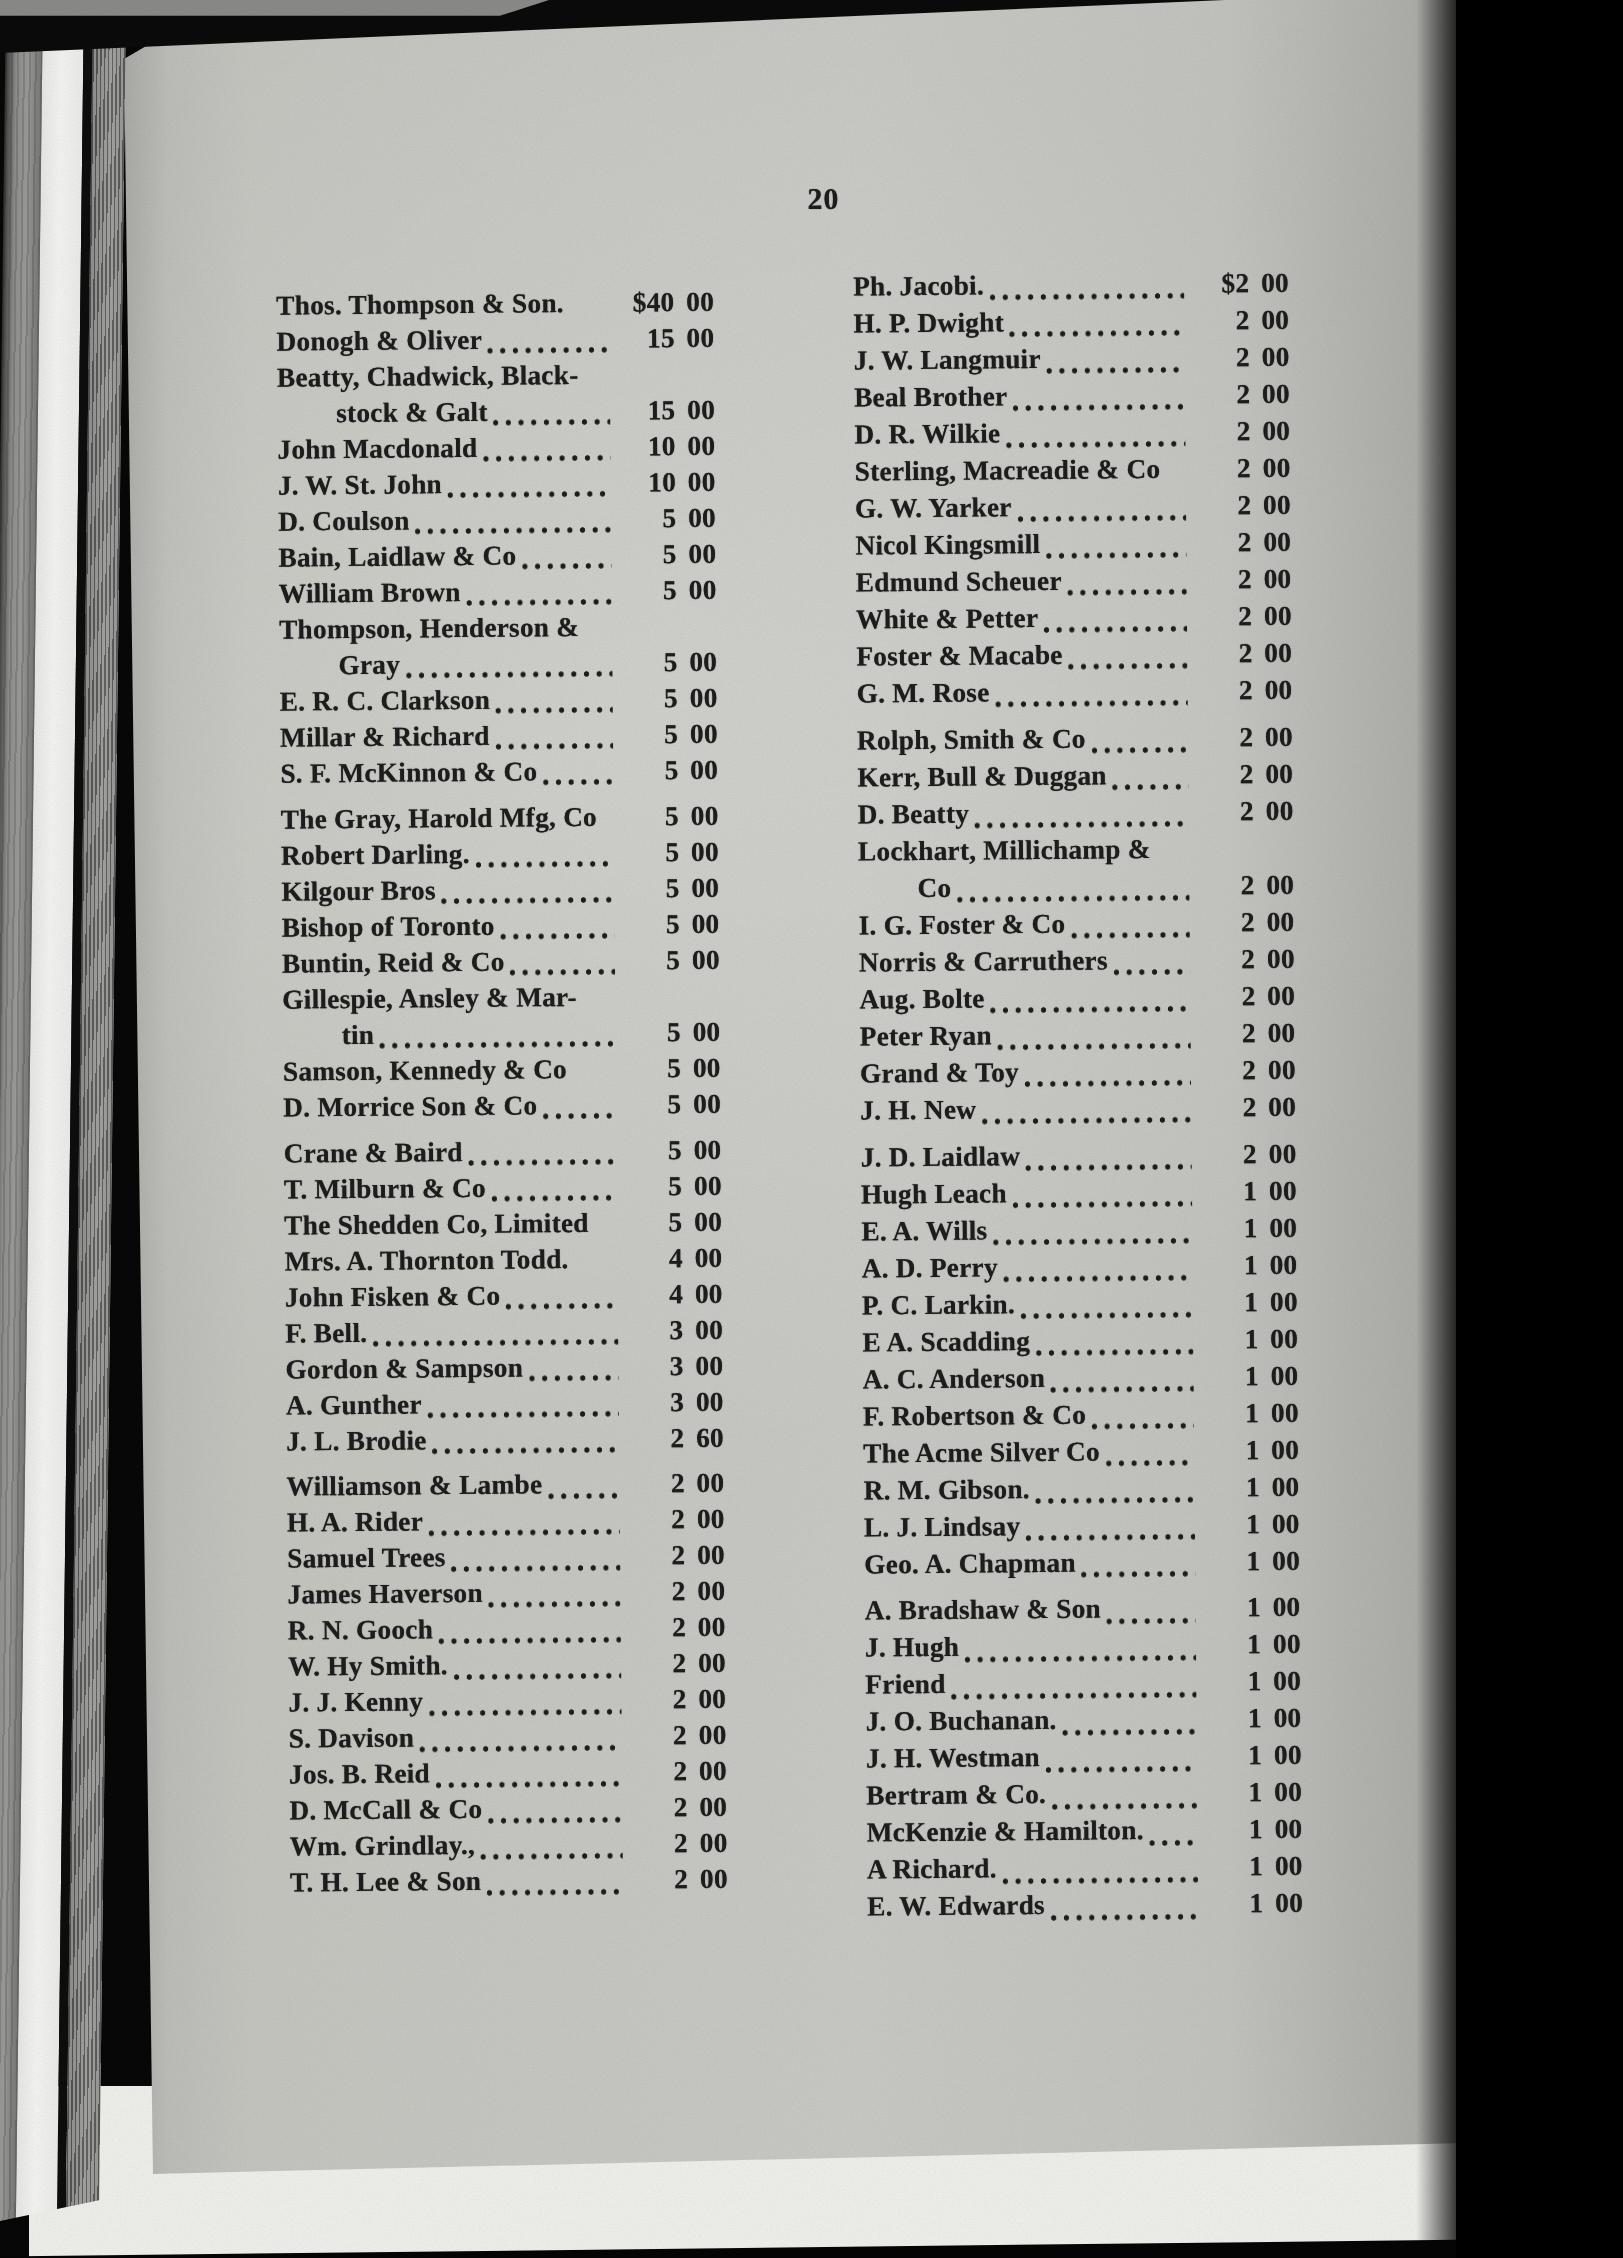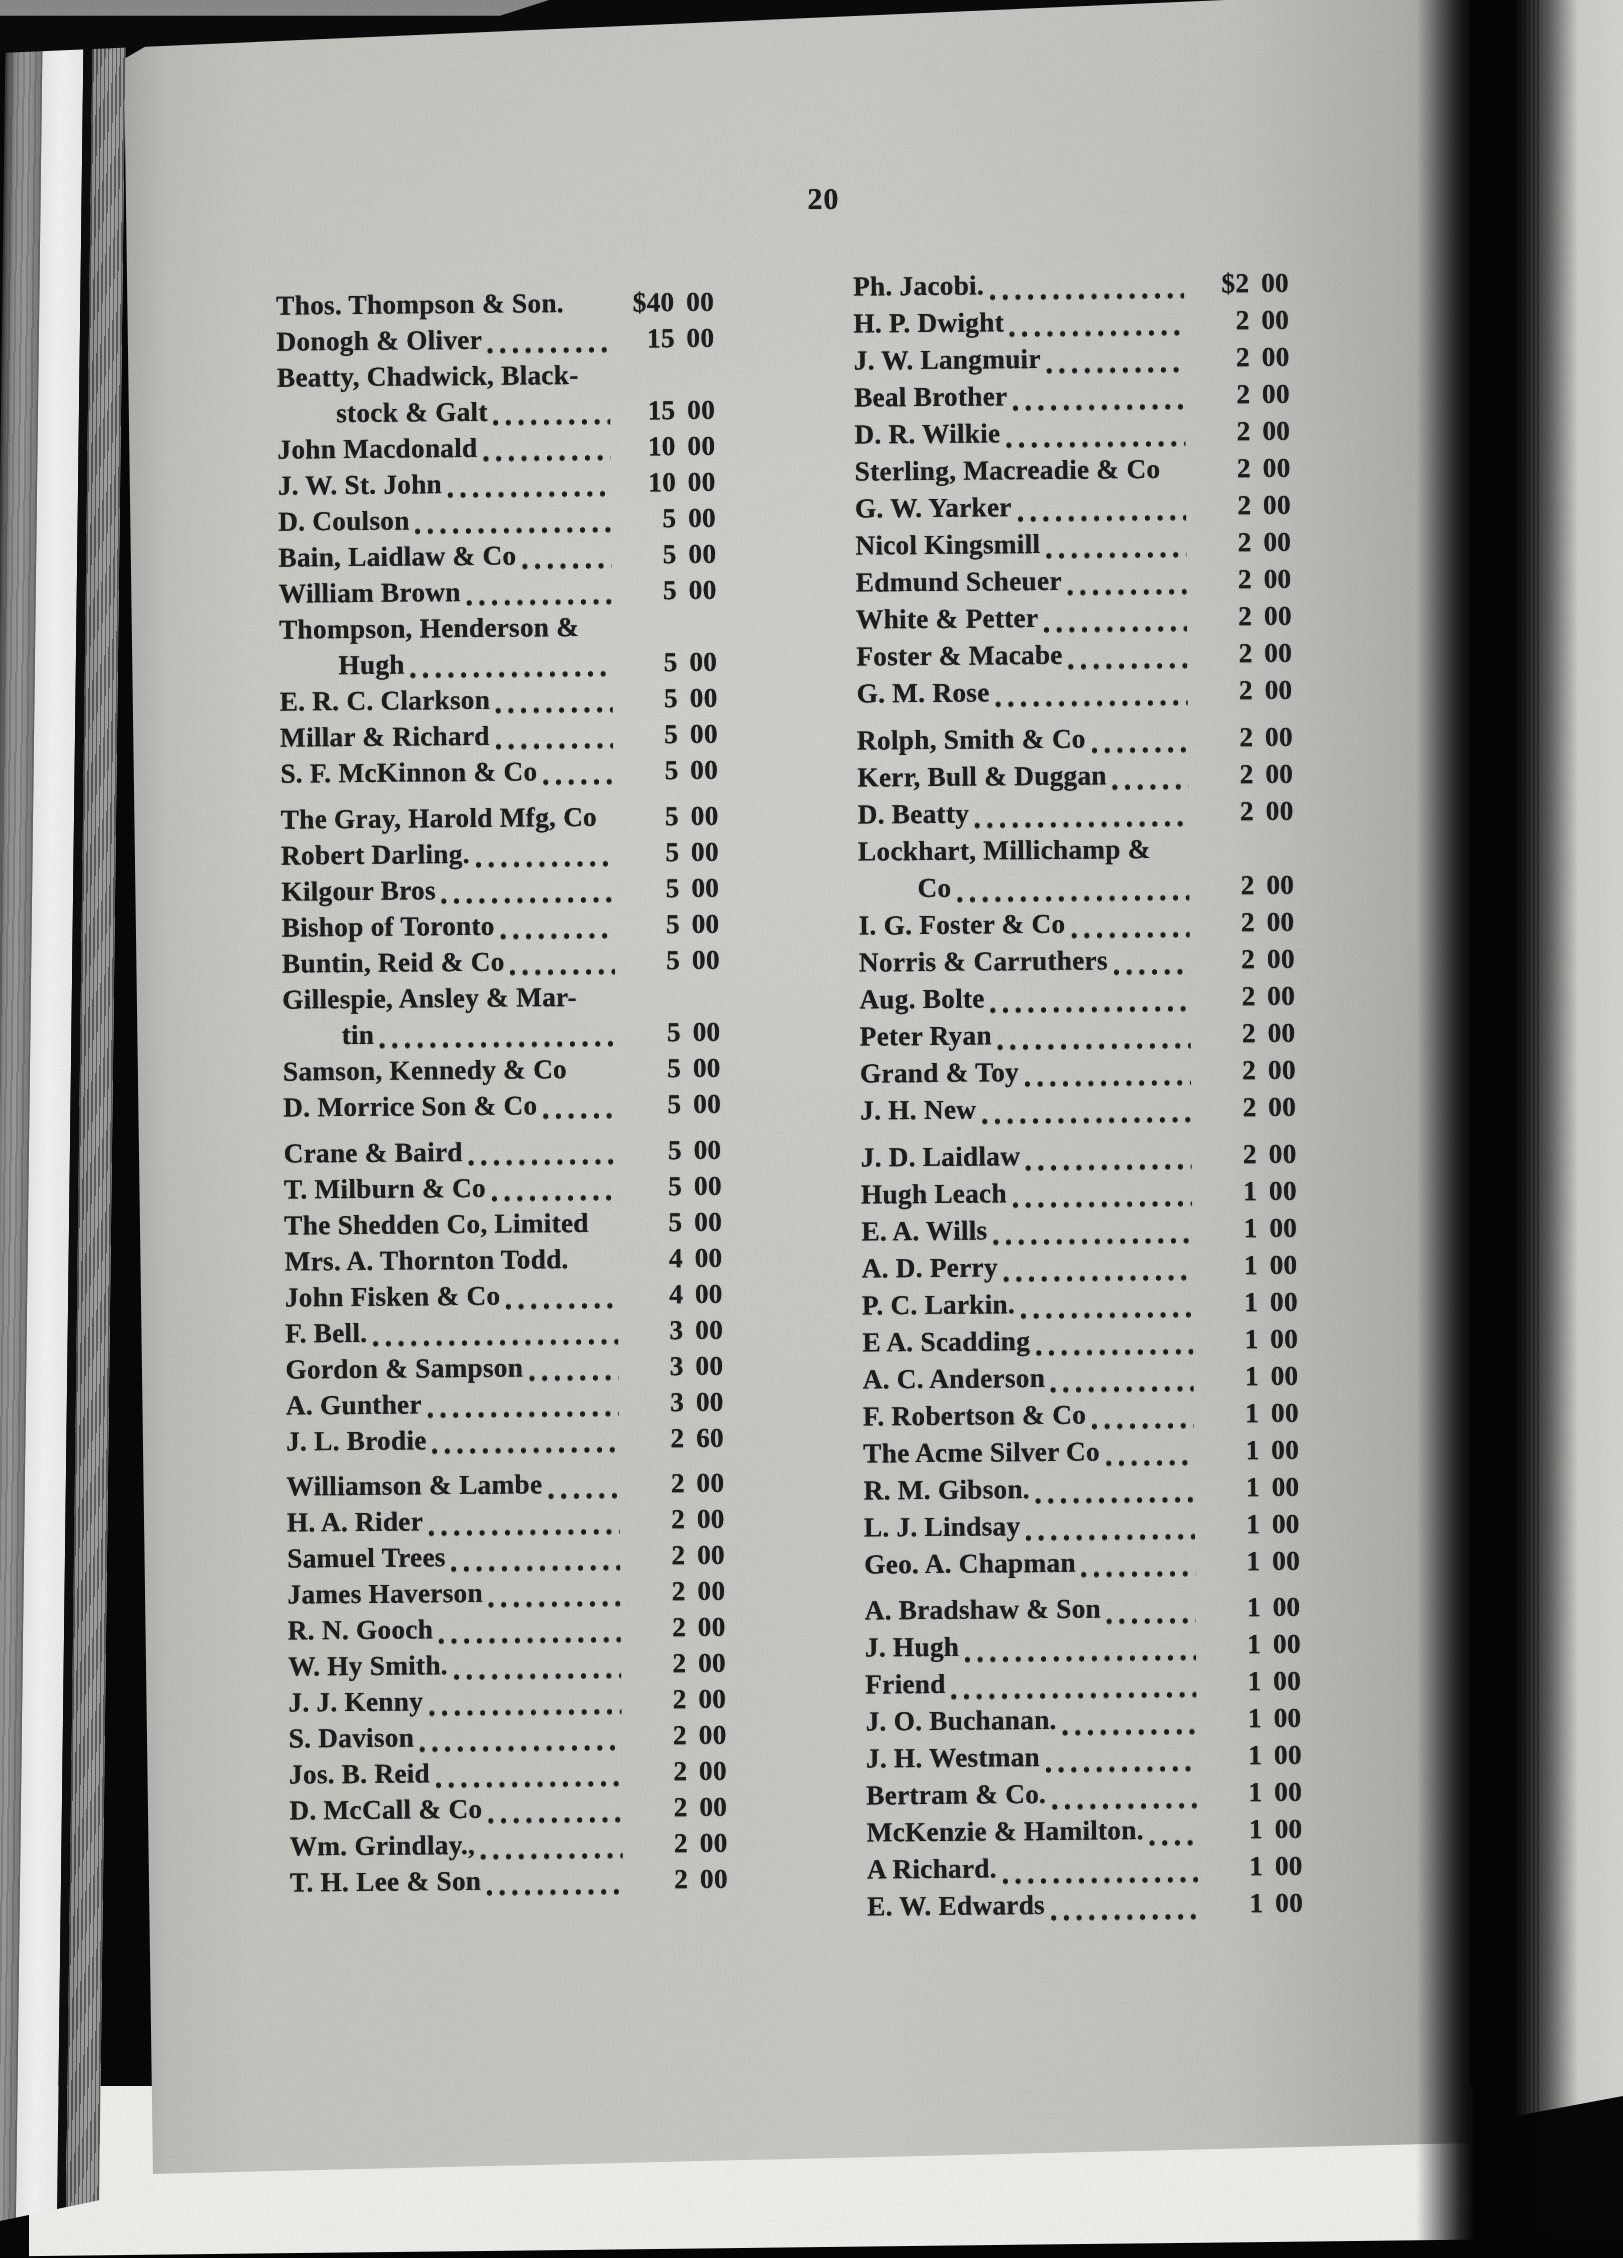--- a/index.html
+++ b/index.html
@@ -1,17 +1,17 @@
 <!DOCTYPE html>
 <html><head>
 <meta charset="utf-8">
 <style>
   html,body{margin:0;padding:0;background:#000;}
   .stage{
-    position:relative;width:1623px;height:2258px;overflow:hidden;
+    position:relative;width:1456px;height:2258px;overflow:hidden;
     background:#070707;
     font-family:"Liberation Serif","DejaVu Serif",serif;
   }
   .stage *{box-sizing:border-box;}
 
   
   .left-strips{
     position:absolute;left:0;top:0;width:147px;height:2258px;z-index:2;
     transform:rotate(0.7deg);transform-origin:0 0;
     clip-path:polygon(0 0,147px 0,147px 2194px,0 2227px);
@@ -159,21 +159,21 @@
           <div class="row">
             <span class="nm">William Brown</span>
             <span class="lead"></span>
             <span class="dol">5</span>
             <span class="cts">00</span>
           </div>
           <div class="row">
             <span class="nm">Thompson, Henderson &amp;</span>
           </div>
           <div class="row">
-            <span class="nm ind">Hugh</span>
+            <span class="nm ind">Gray</span>
             <span class="lead"></span>
             <span class="dol">5</span>
             <span class="cts">00</span>
           </div>
           <div class="row">
             <span class="nm">E. R. C. Clarkson</span>
             <span class="lead"></span>
             <span class="dol">5</span>
             <span class="cts">00</span>
           </div>

